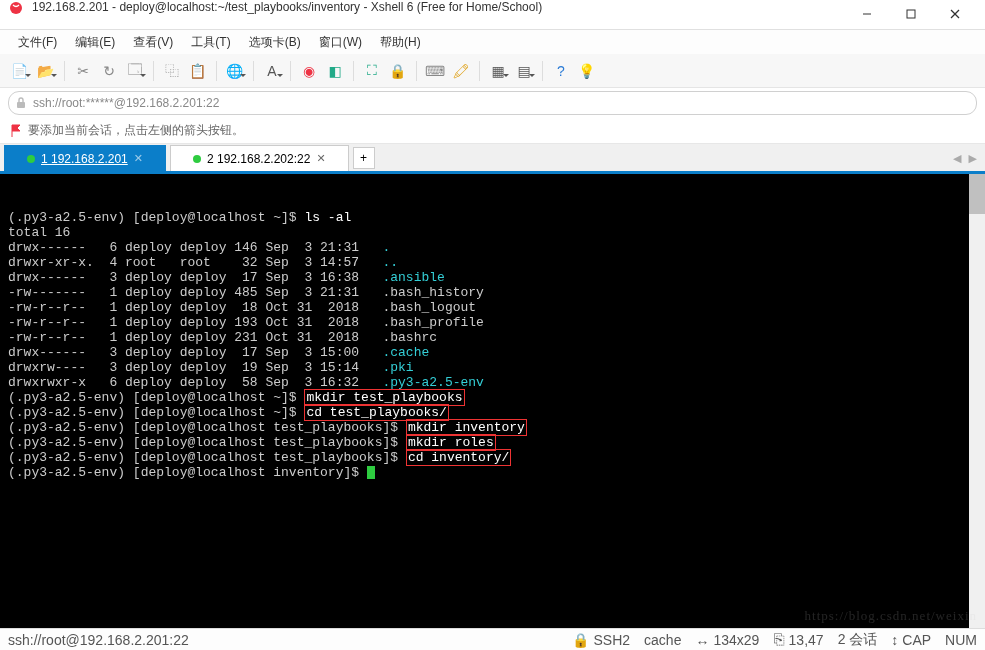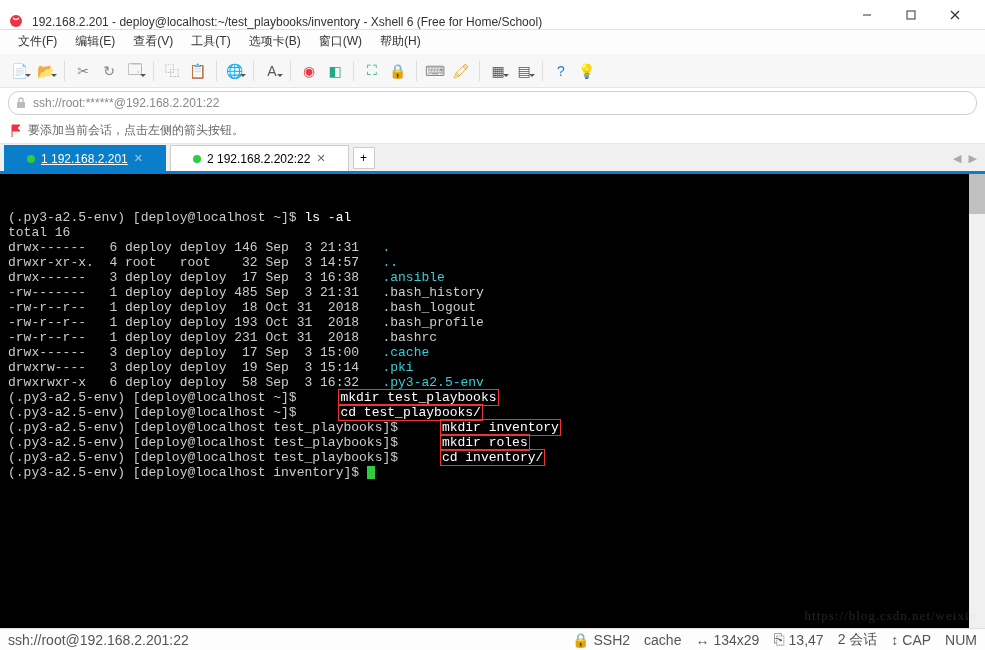--- a/index.html
+++ b/index.html
@@ -1,22 +1,22 @@
 <!DOCTYPE html>
 <html><head>
 <meta charset="utf-8">
 <style>
   * { box-sizing: border-box; margin: 0; padding: 0; }
   body { font-family: "Microsoft YaHei", "Segoe UI", sans-serif; font-size: 12px; background: #fff; width: 985px; height: 650px; overflow: hidden; position: relative; display: flex; flex-direction: column; }
-  .titlebar { height: 30px; background: #fff; display: flex; align-items: flex-end; padding: 0 8px; border-bottom: 1px solid #e0e0e0; }
+  .titlebar { height: 30px; background: #fff; display: flex; align-items: flex-start; padding: 0 8px; border-bottom: 1px solid #e0e0e0; }
   .titlebar .app-icon { width: 16px; height: 16px; margin-right: 8px; color:#e34; }
   .titlebar .title-text { flex: 1; font-size: 12px; color: #333; }
   .titlebar .win-controls { display: flex; gap: 0; }
   .win-btn { width: 44px; height: 28px; display:flex; align-items:center; justify-content:center; color:#333; }
-  .menubar { height: 24px; display: flex; padding: 0 10px; gap: 2px; background:#fdfdfd; }
+  .menubar { height: 24px; display: flex; align-items: center; padding: 0 10px; gap: 2px; background:#fdfdfd; }
   .menu-item { padding: 3px 8px; color:#333; font-size:12px; }
   .toolbar { height: 34px; display: flex; align-items: center; padding: 3px 8px; gap: 2px; background:#f7f7f7; border-bottom:1px solid #e5e5e5; }
   .tool-btn { width: 24px; height: 24px; display:flex; align-items:center; justify-content:center; border-radius:2px; color:#555; position:relative; }
   .tool-btn.has-drop::after { content:""; position:absolute; right:1px; bottom:3px; border:3px solid transparent; border-top-color:#555; }
   .tool-sep { width:1px; height:20px; background:#ddd; margin:0 4px; }
   .addrbar { height: 30px; display: flex; align-items: center; padding: 2px 8px; gap:6px; }
   .addr-input { flex:1; height:24px; border:1px solid #d0d0d0; border-radius:11px; padding:0 6px 0 24px; font-size:12px; color:#888; position:relative; display:flex; align-items:center; }
   .addr-lock { position:absolute; left:6px; top:4px; color:#bbb; }
   .hintbar { height: 26px; display:flex; align-items:center; padding:0 10px; color:#666; font-size:12px; gap:6px; border-bottom:1px solid #e7e7e7;}
   .flag-icon { color:#e34; }
@@ -27,21 +27,21 @@
   .tab .dot { width:8px; height:8px; border-radius:50%; background:#2ecc40; }
   .tab .tab-close { font-size:11px; opacity:.6; }
   .tab-add { width:22px; height:22px; border:1px solid #ccc; display:flex; align-items:center; justify-content:center; background:#fff; margin-bottom:2px;}
   .tab-nav-arrows { position:absolute; right:6px; bottom:6px; color:#aaa; font-size:11px; letter-spacing:2px;}
   .terminal { flex:1; background:#000; color:#ccc; font-family:"Consolas","Courier New",monospace; font-size:13px; line-height:15px; padding:6px 8px; overflow:auto; position:relative; white-space:pre; }
   .scrollbar { position:absolute; right:0; top:0; width:16px; height:100%; background:#f0f0f0; }
   .scroll-thumb { position:absolute; top:0; width:16px; height:40px; background:#c0c0c0; }
   .term-line { white-space: pre; }
   .c-white { color:#fff; }
   .c-cyan { color:#34cfd7; }
-  .boxed { border:1px solid #e33; padding:0 1px;margin-left:34px; }
+  .boxed { border:1px solid #e33; padding:0 1px; }
   .cursor { display:inline-block; width:8px; height:13px; background:#2ecc40; vertical-align:middle; }
   .statusbar { height:22px; border-top:1px solid #ddd; display:flex; align-items:center; font-size:14px; color:#555; padding:0 8px; gap:14px; background:#fdfdfd; }
   .statusbar .sb-left { flex:1; }
   .statusbar .sb-cell { display:flex; align-items:center; gap:4px; }
   svg { display:block; }
   .watermark { position:absolute; right:8px; bottom:26px; color:rgba(200,200,200,.18); font-size:13px; font-family:Liberation Serif, serif; letter-spacing:1px;}
 </style>
 </head>
 <body>
 

